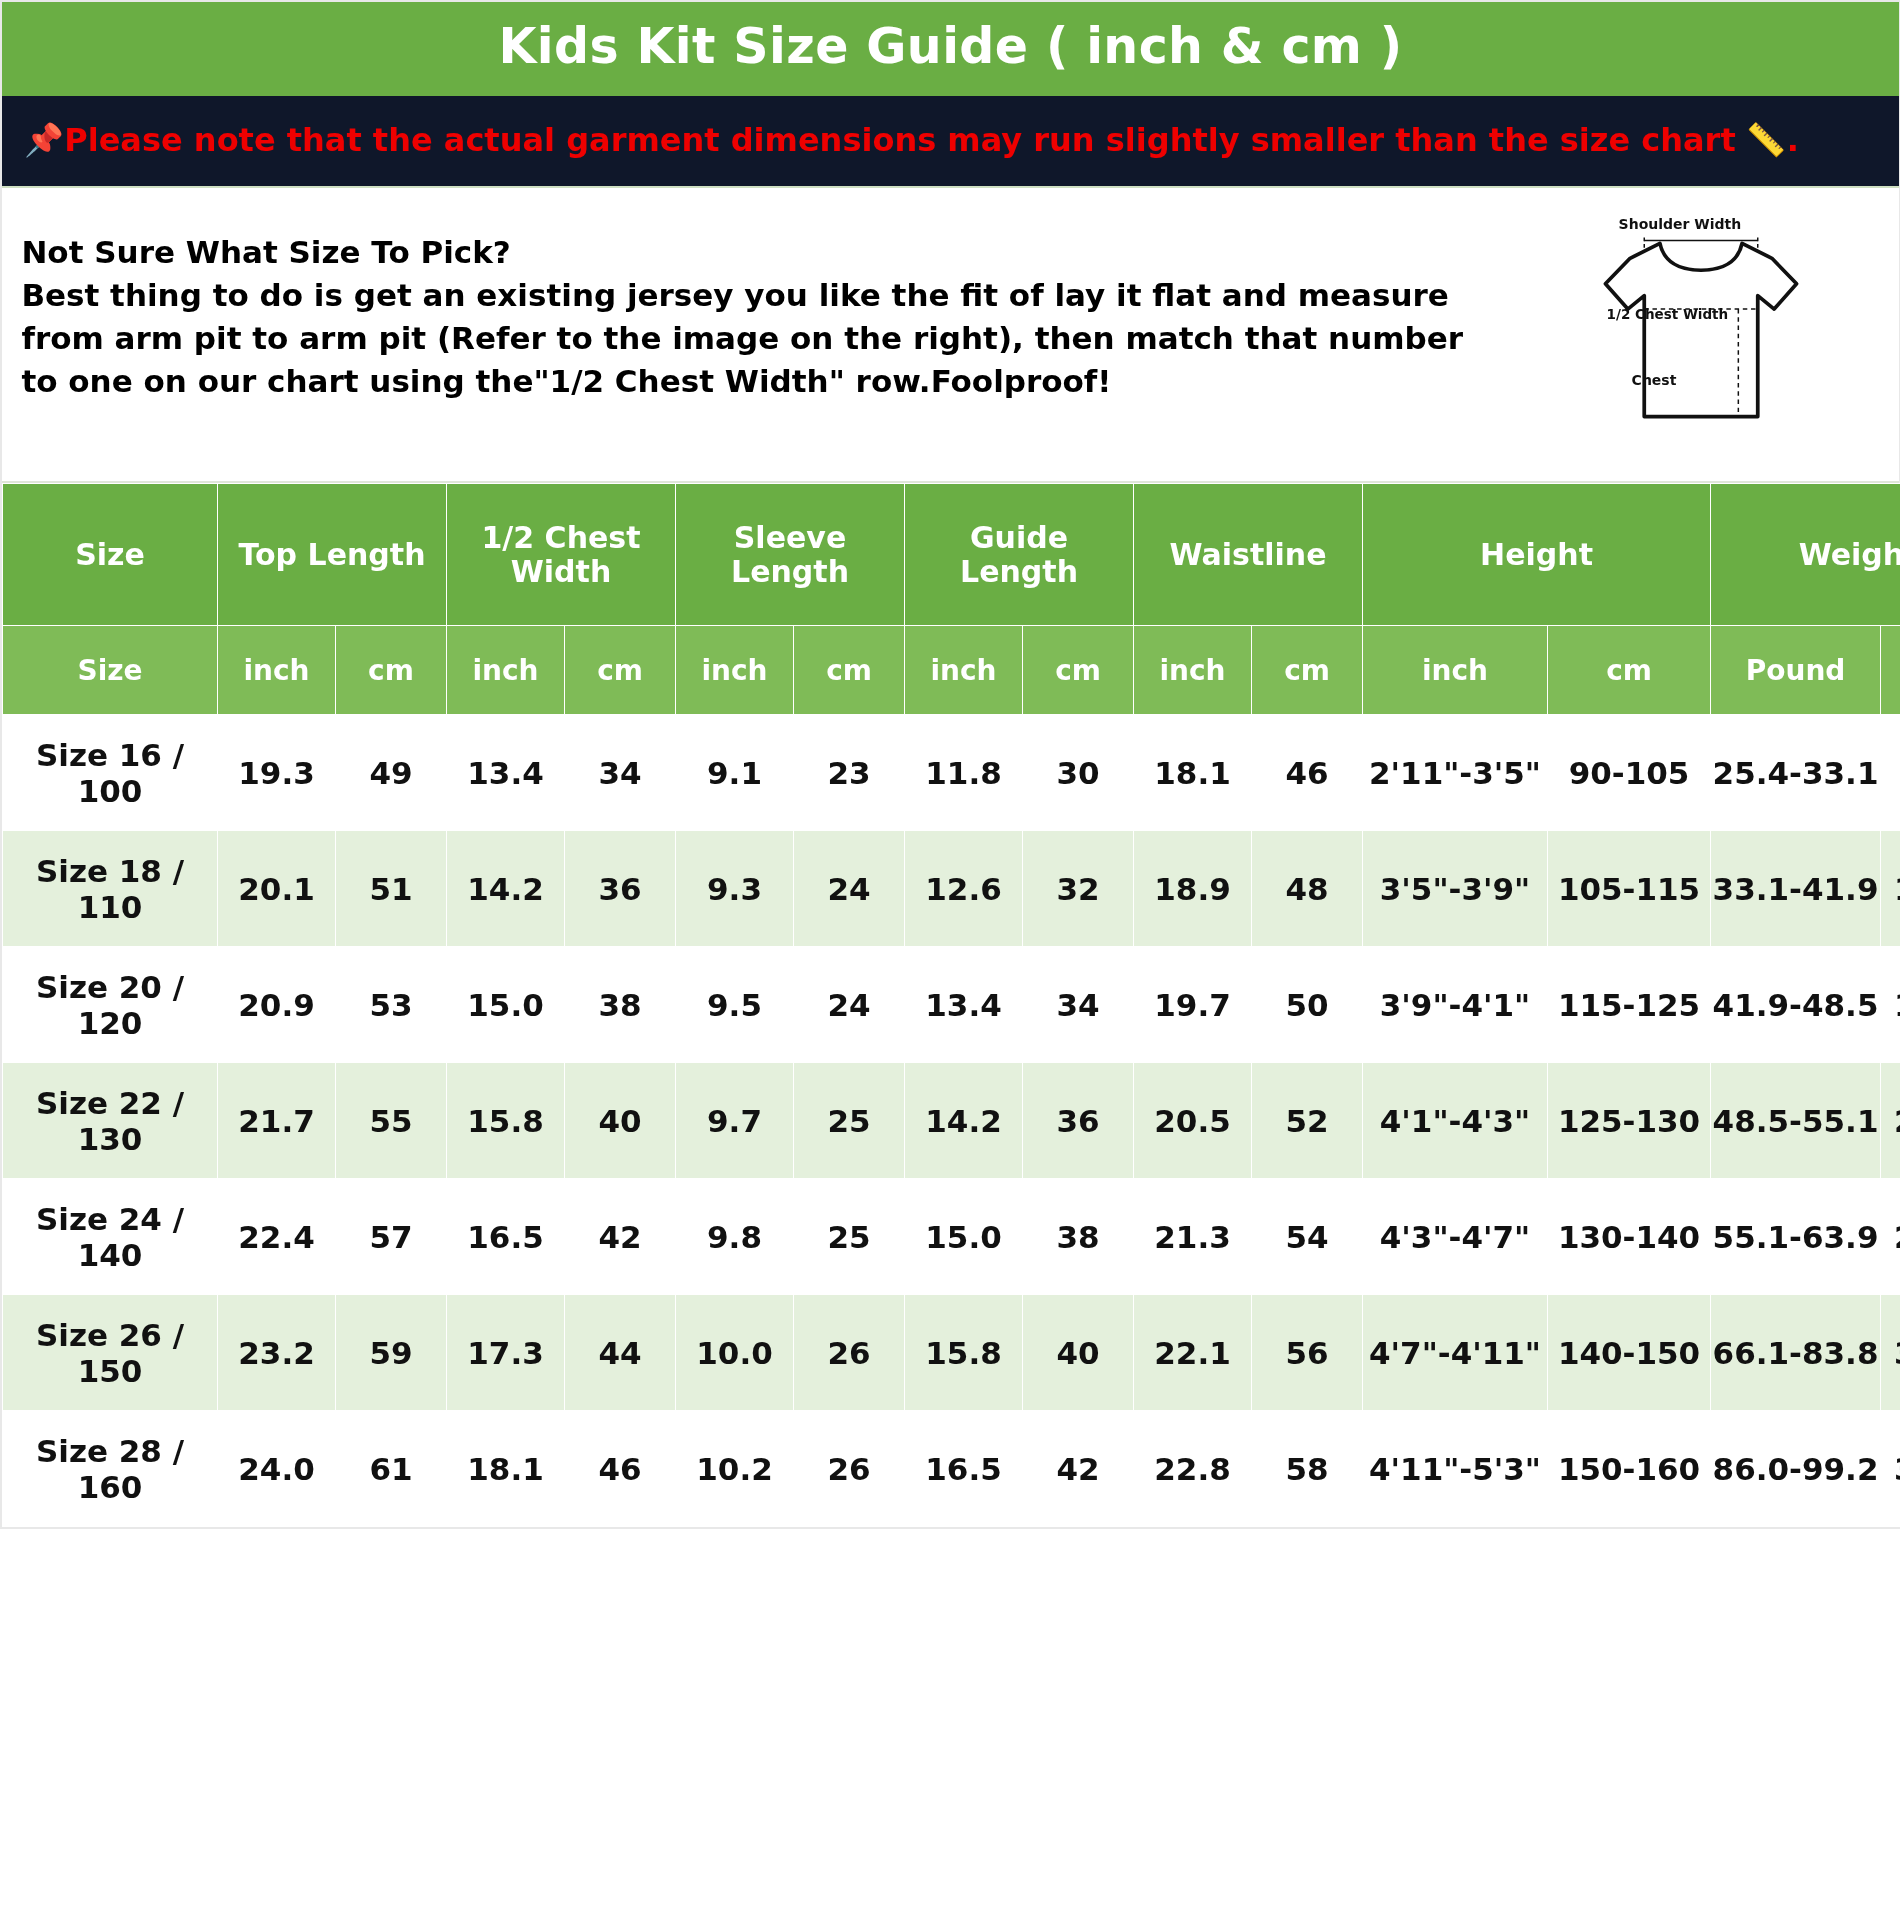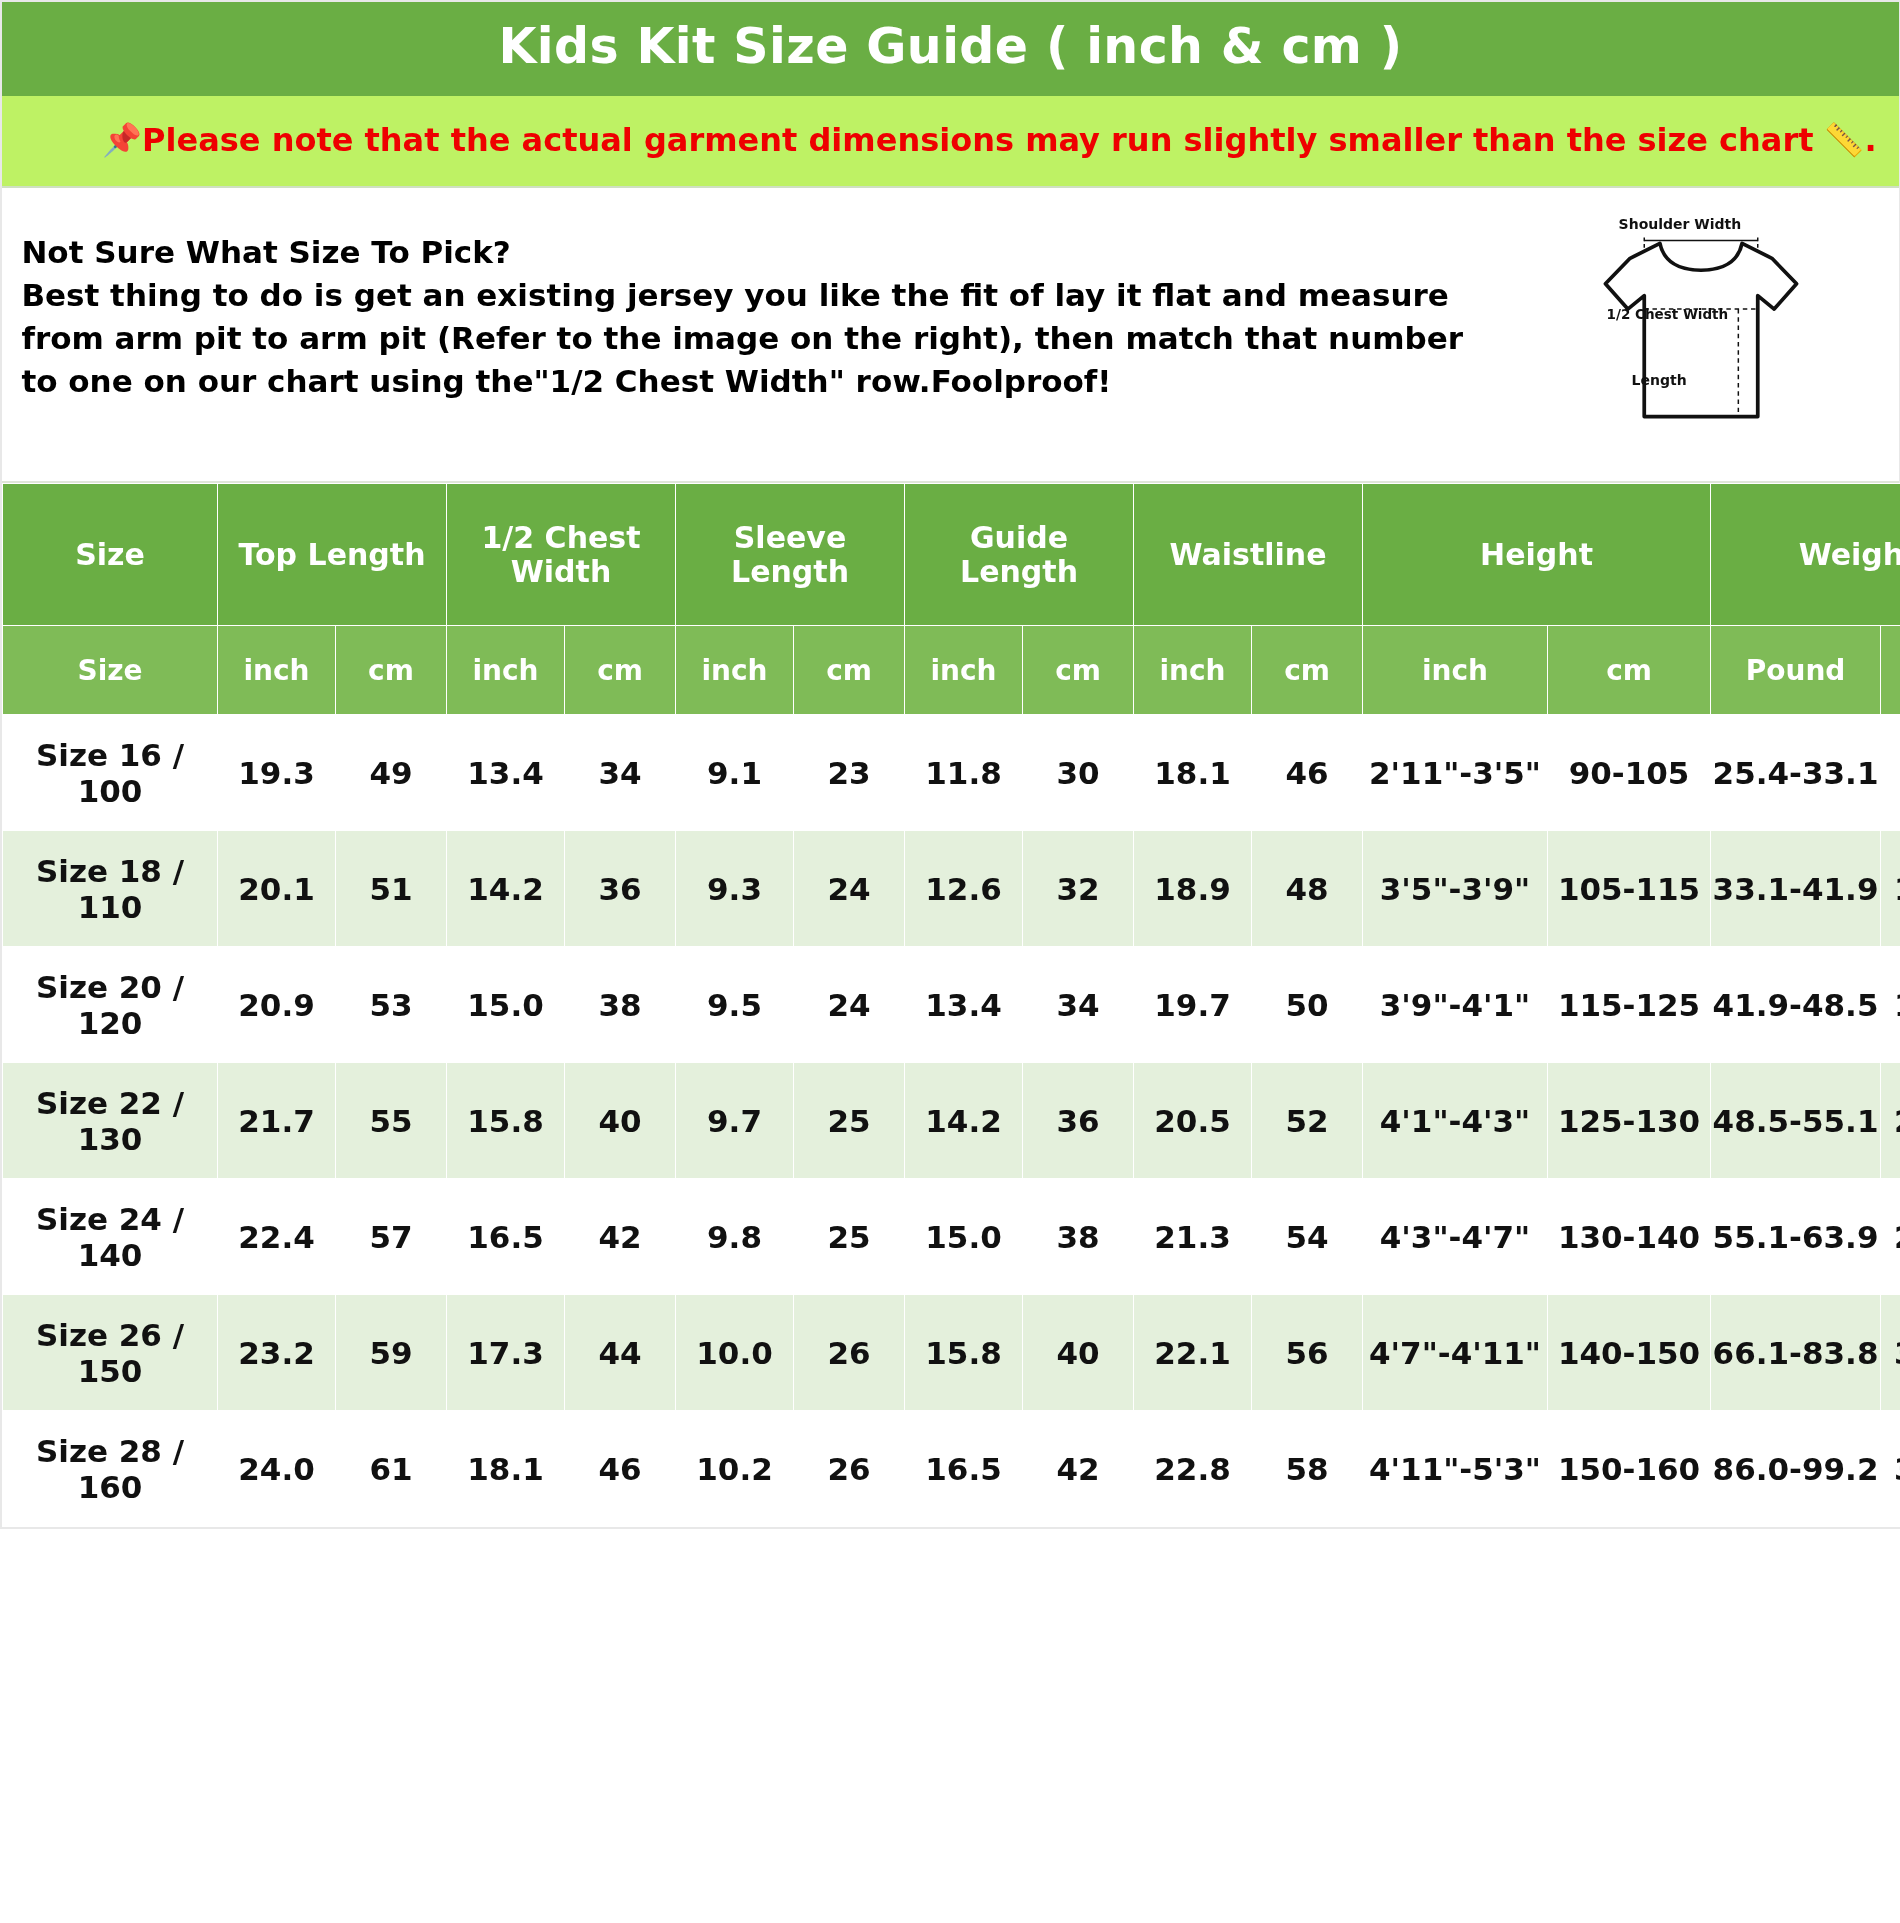--- a/index.html
+++ b/index.html
@@ -27,23 +27,23 @@
     text-align: center;
     font-weight: bold;
     font-size: 49px;
     letter-spacing: 0.4px;
     padding: 18px 7.5px 22.4px 7.5px;
     line-height: 1.1;
   }
 
   
   .notebox {
-    background: #bef264;
+    background: #0f172a;
     color: #ee0000;
-    text-align: right;
+    text-align: left;
     font-weight: bold;
     font-size: 32px;
     line-height: 1.5;
     padding: 19.4px 22.4px 22.4px 22.4px;
     border-bottom: 2.2px solid #cfe0c2;
   }
   .notebox .line { display: block; }
   .pin { color: #e53222; }
 
   
@@ -180,21 +180,21 @@
         <svg width="224" height="224" viewBox="0 0 300 300">
           <path d="M95 38 L55 58 L22 92 L52 126 L74 108 L74 270 L226 270 L226 108 L248 126 L278 92 L245 58 L205 38 C200 62 180 74 150 74 C120 74 100 62 95 38 Z" fill="#ffffff" stroke="#111111" stroke-width="5" stroke-linejoin="round"></path>
           <line x1="74" y1="30" x2="74" y2="46" stroke="#111" stroke-width="2" stroke-dasharray="5,4"></line>
           <line x1="226" y1="30" x2="226" y2="46" stroke="#111" stroke-width="2" stroke-dasharray="5,4"></line>
           <line x1="74" y1="34" x2="226" y2="34" stroke="#111" stroke-width="2"></line>
           <line x1="74" y1="126" x2="226" y2="126" stroke="#111" stroke-width="2" stroke-dasharray="6,5"></line>
           <line x1="200" y1="126" x2="200" y2="270" stroke="#111" stroke-width="2" stroke-dasharray="6,5"></line>
         </svg>
         <span class="lbl lbl-shoulder">Shoulder Width</span>
         <span class="lbl lbl-chest">1/2 Chest Width</span>
-        <span class="lbl lbl-length">Length</span>
+        <span class="lbl lbl-length">Chest</span>
       </div>
     </div>
   </div>
 
   <div class="wm-host">
     <table class="size-table">
       <colgroup>
         <col class="c-size">
           <col class="c-n">
           <col class="c-nn">

